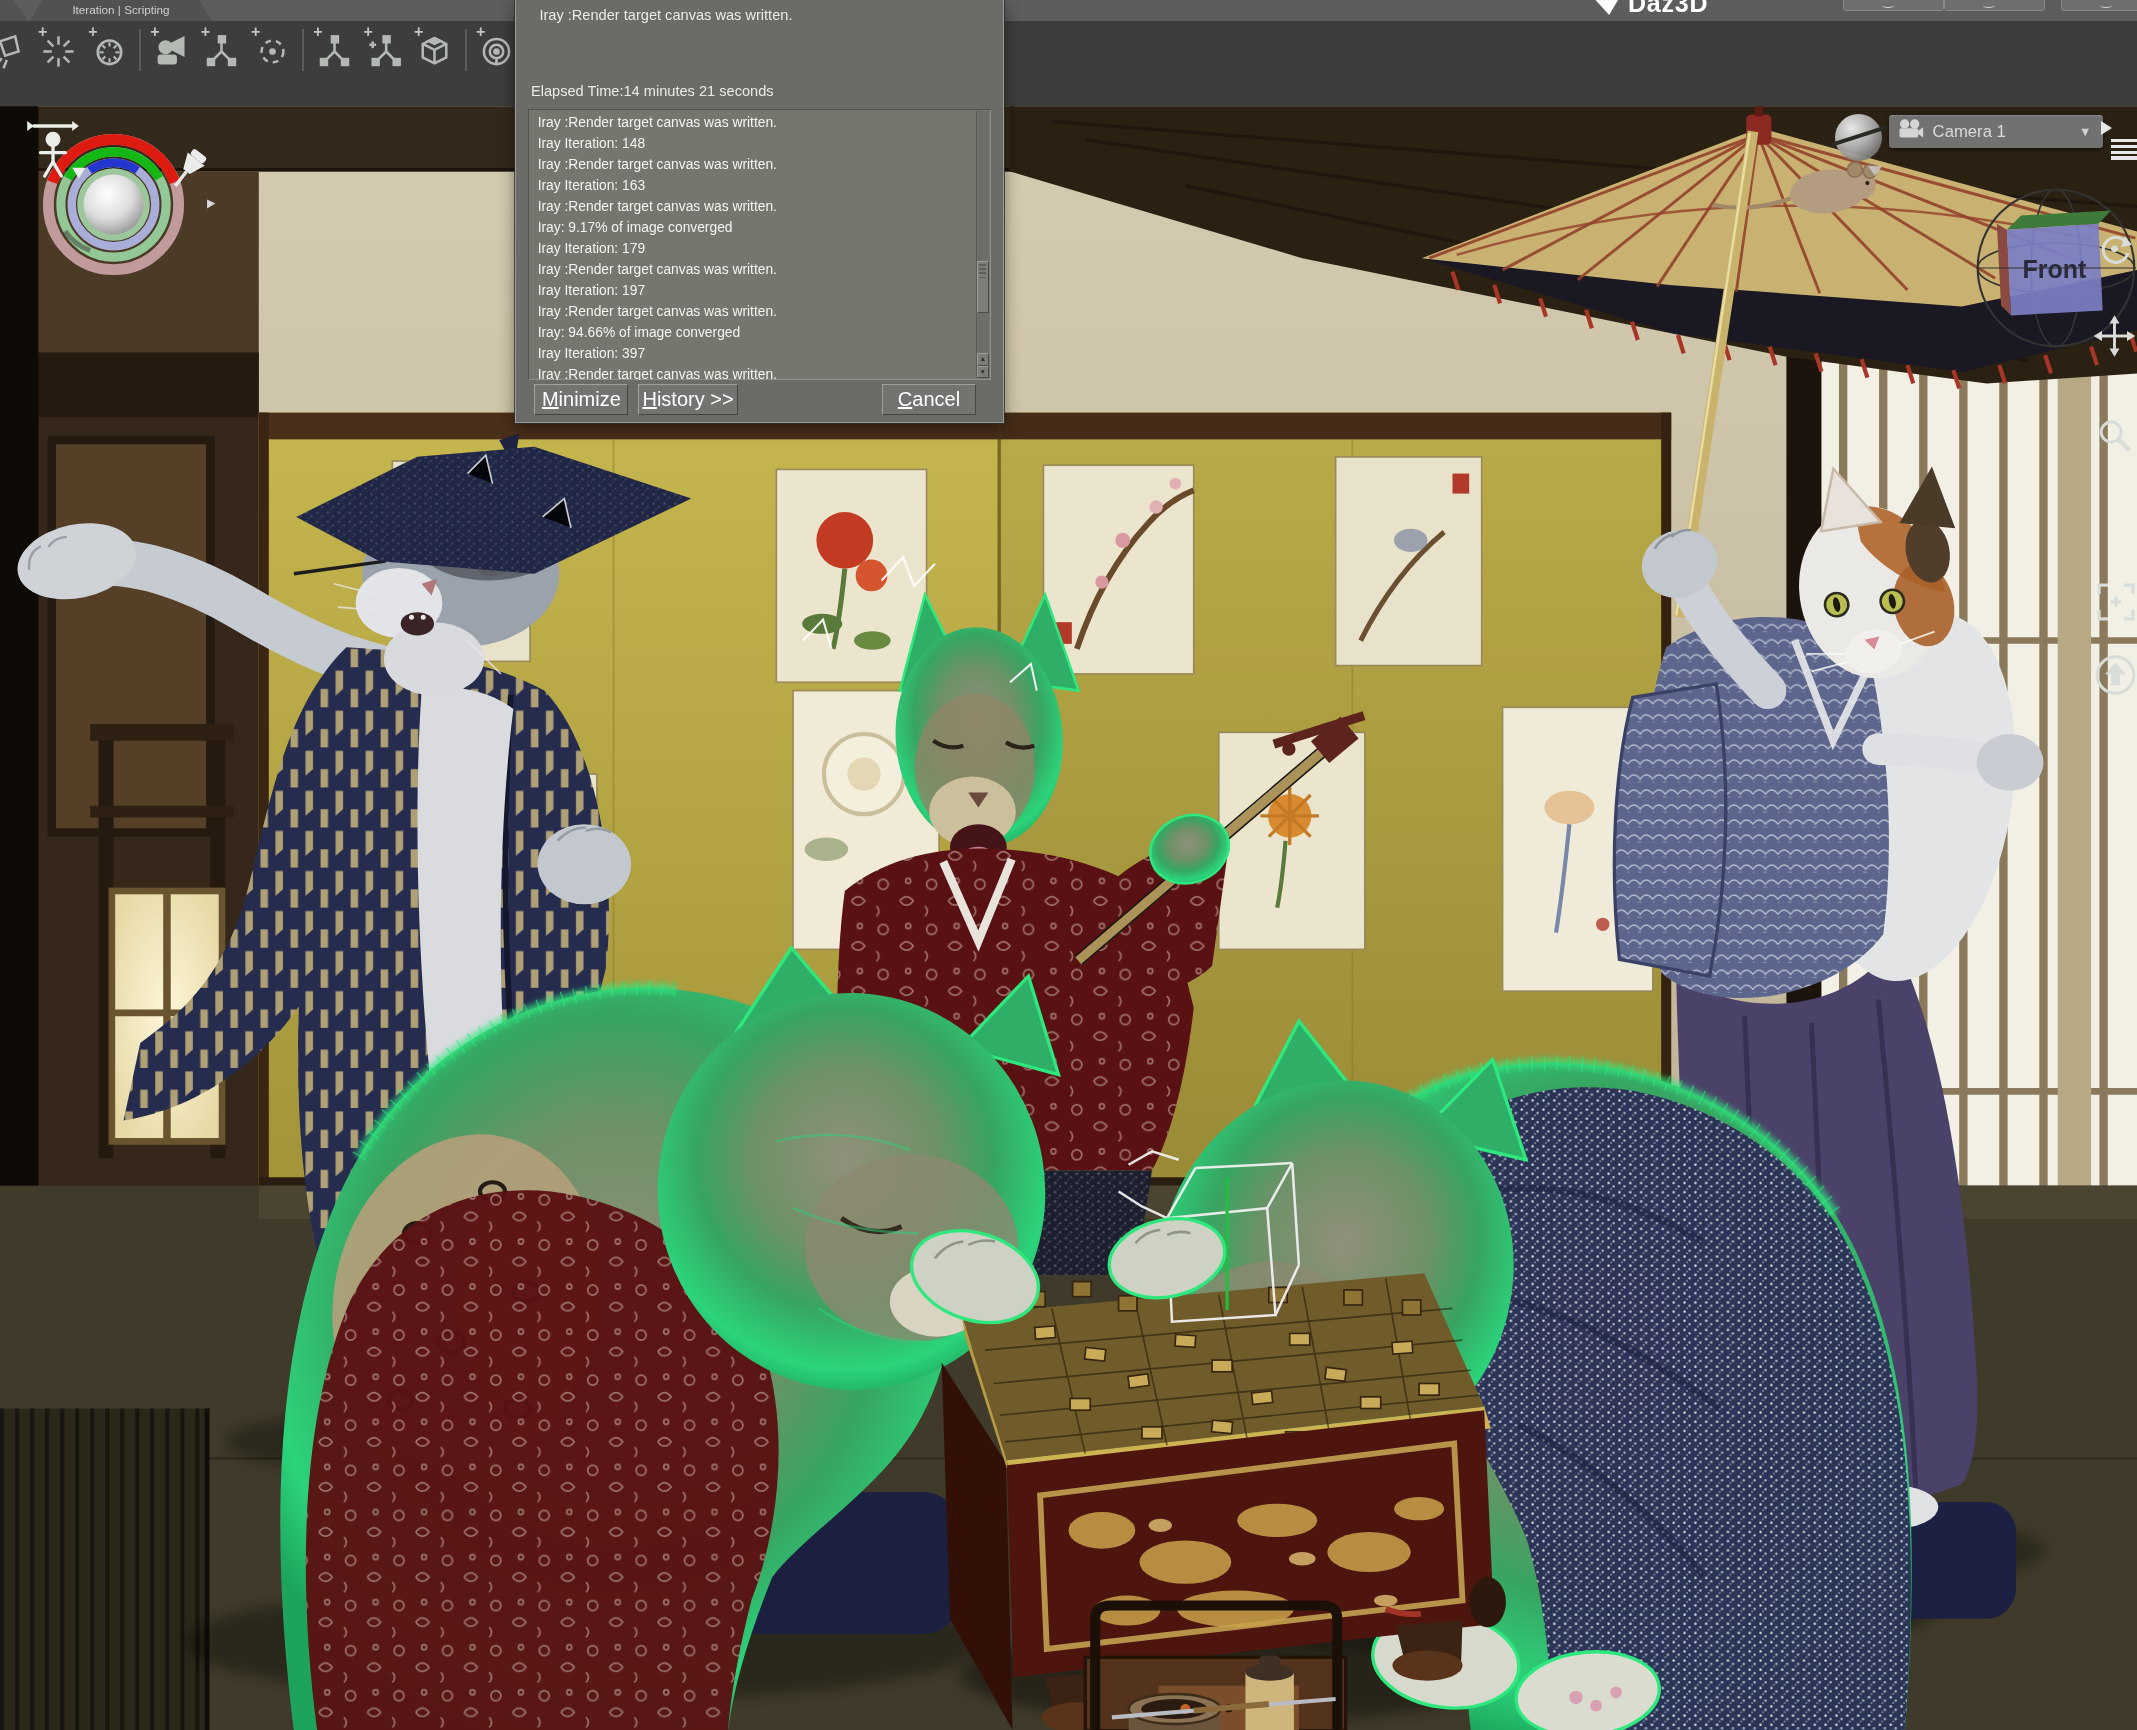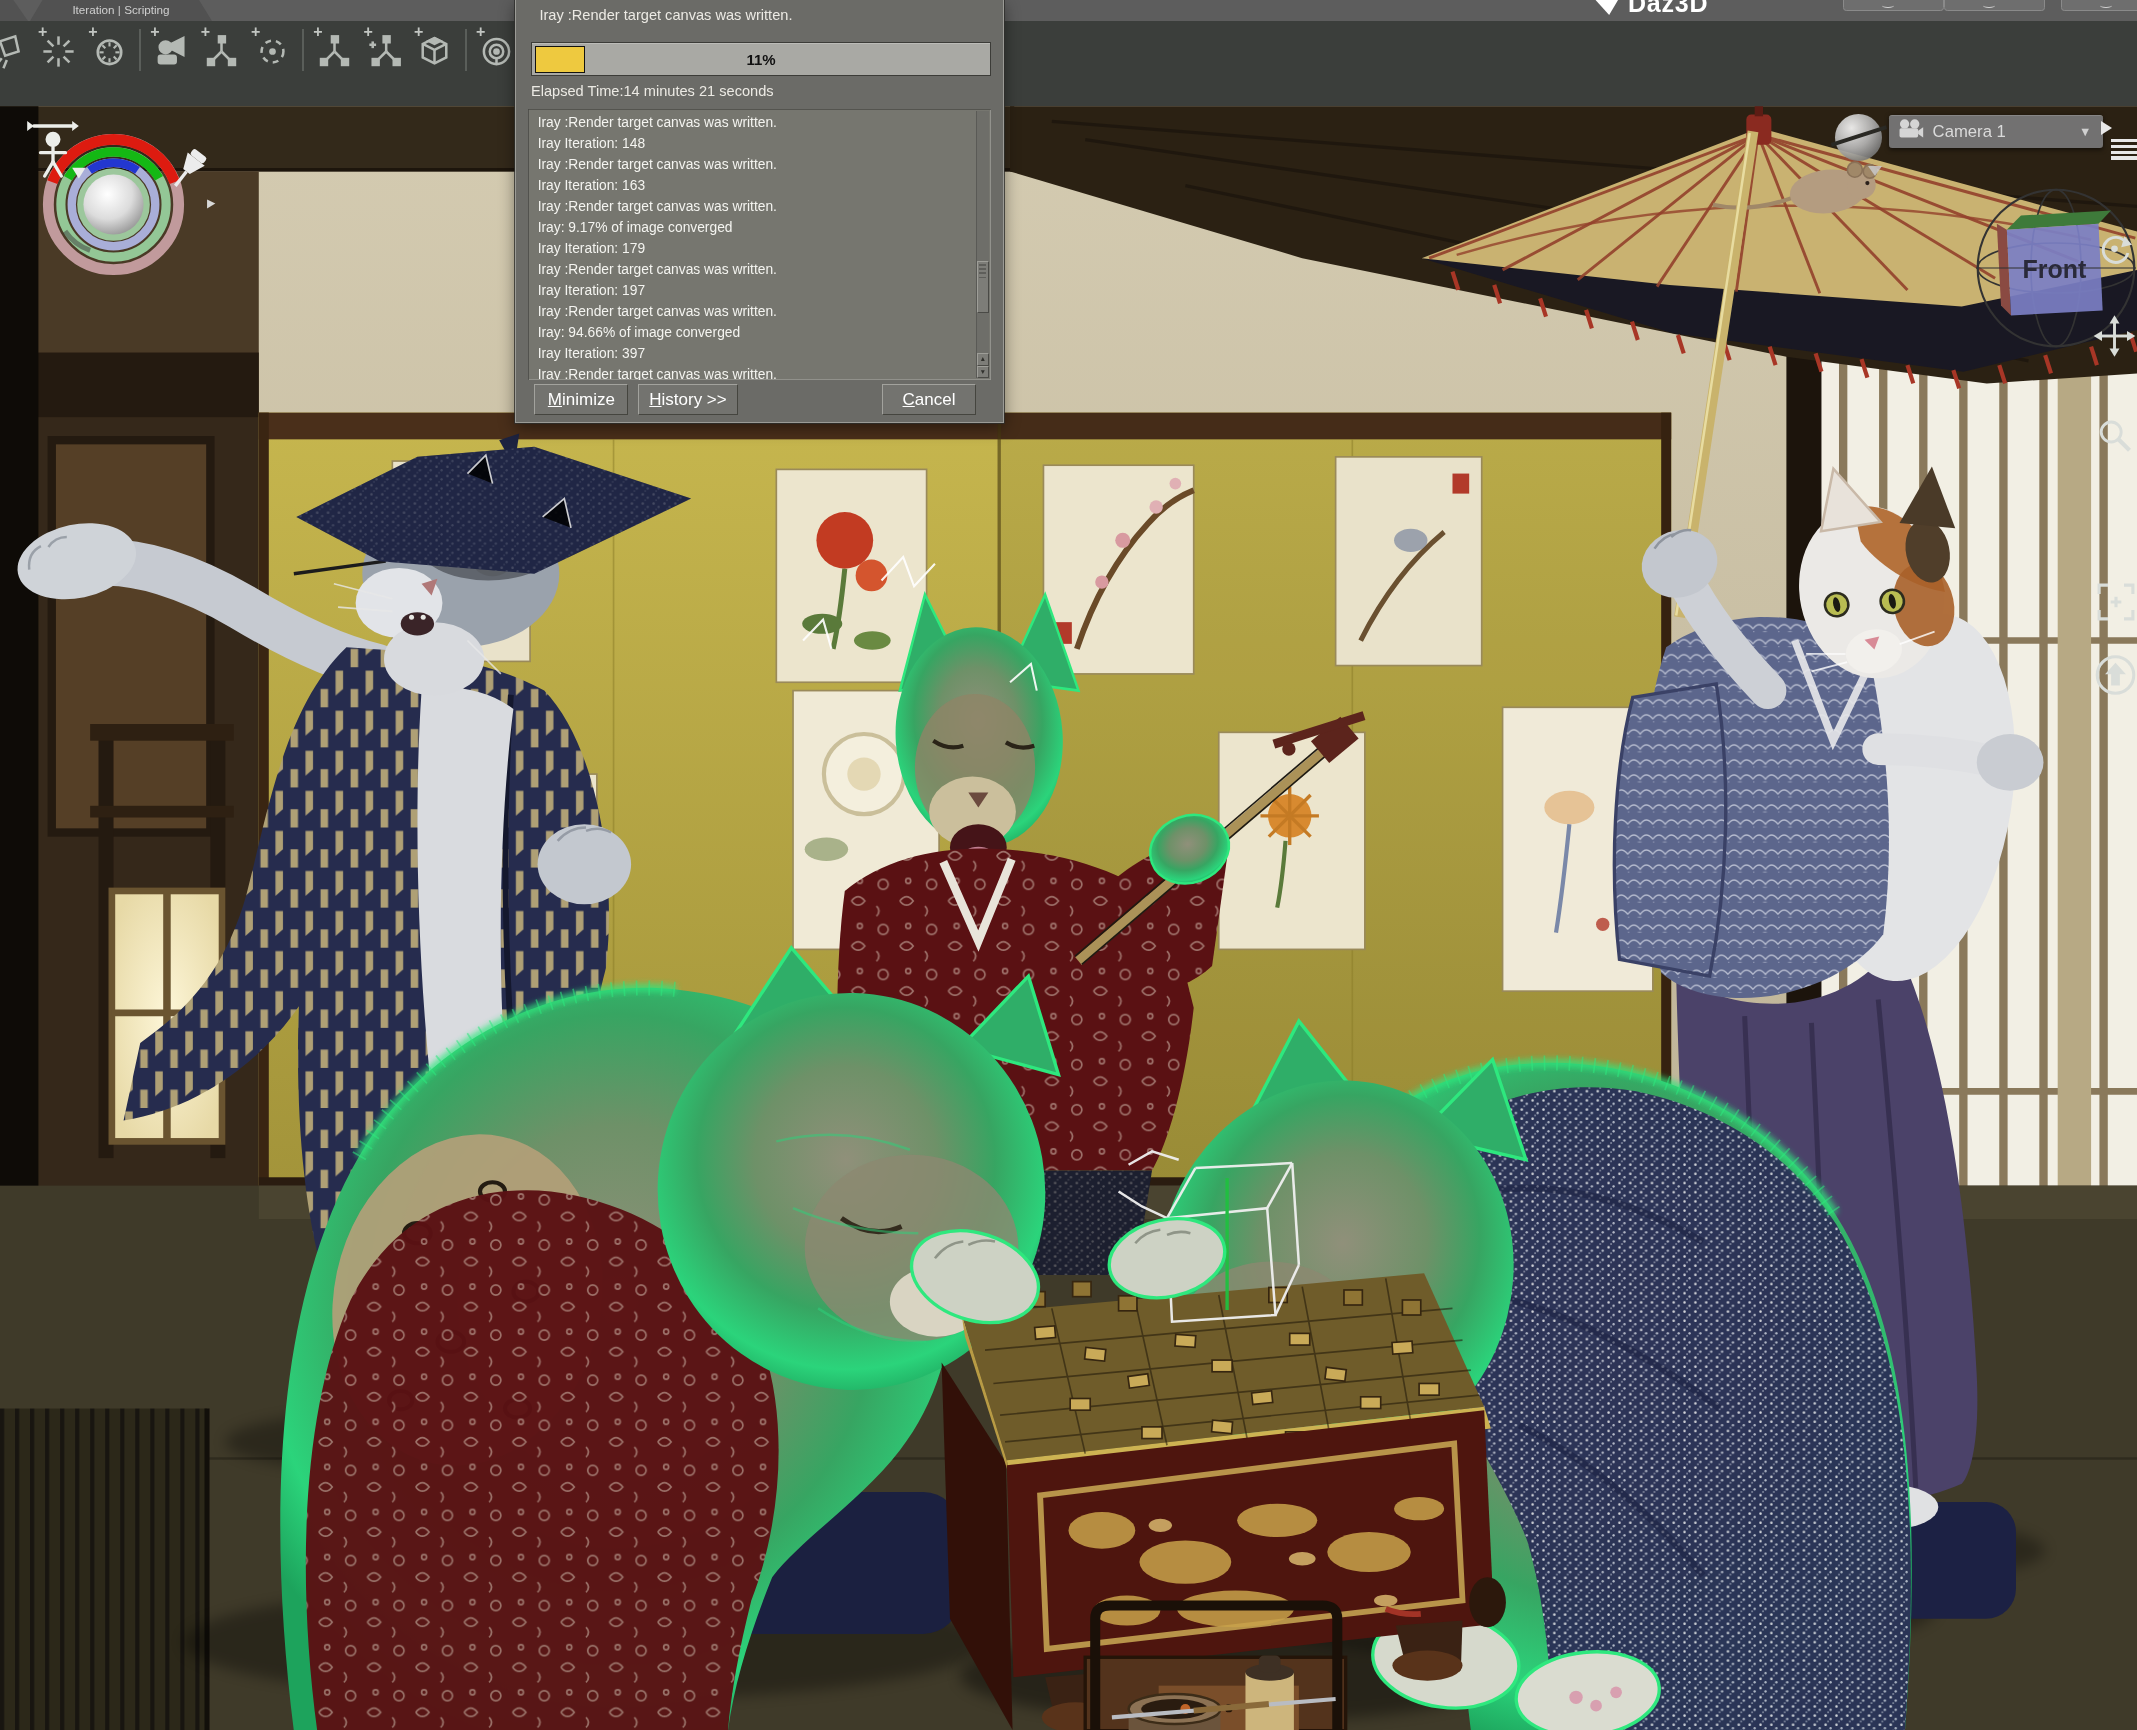--- a/index.html
+++ b/index.html
@@ -69,21 +69,21 @@
   .logbox{position:absolute;left:11.7px;top:109px;width:463px;height:271px;background:#76766f;
           box-shadow:inset 0.8px 0.8px 0 #4a4a46, inset -0.8px -0.8px 0 #9a9a95;overflow:hidden;}
   .loglines{position:absolute;left:10px;top:2.5px;right:18.4px;font-size:13.8px;line-height:21px;color:#f4f4f0;}
   .sbar{position:absolute;top:1.7px;right:1.7px;bottom:1.7px;width:12.5px;background:#6e6e69;border-left:0.8px solid #5a5a56;}
   .sthumb{position:absolute;left:0;right:0;top:56%;height:52px;background:#7d7d78;
           border:0.8px solid;border-color:#9e9e98 #4a4a46 #4a4a46 #9e9e98;box-sizing:border-box;}
   .sthumb i{display:block;height:1.7px;background:#5e5e5a;margin:2.5px 1.7px 0 1.7px;}
   .sbtn{position:absolute;left:0;right:0;height:12.5px;background:#7d7d78;border:0.8px solid;border-color:#9e9e98 #4a4a46 #4a4a46 #9e9e98;
         box-sizing:border-box;font-size:6.7px;line-height:10px;text-align:center;color:#31312d;}
   .sbtn.up{bottom:12.5px;} .sbtn.dn{bottom:0;}
-  .dbtn{position:absolute;top:384px;height:31px;background:#73736f;color:#fff;font-size:17px;
+  .dbtn{position:absolute;top:384px;height:31px;background:#73736f;color:#fff;font-size:20px;
         border:0.8px solid;border-color:#a2a29d #45453f #45453f #a2a29d;box-sizing:border-box;
         display:flex;align-items:center;justify-content:center;cursor:default;}
   .dbtn .btn-label{display:block;}
   .dbtn .btn-label::first-letter{text-decoration:underline;}
   .b-min{left:18.4px;width:94px;} .b-hist{left:122px;width:100px;} .b-cancel{left:366px;width:94px;justify-content:center;}
 </style>
 </head>
 <body>
 
 <div class="stage">
@@ -866,24 +866,20 @@
         <line x1="6" y1="22" x2="16" y2="22"></line>
           <line x1="16" y1="14" x2="16" y2="30"></line>
       </svg>
     </div>
   </div>
 
 
   <div class="dialog">
     <div class="dlg-title">Iray :Render target canvas was written.</div>
 
-    <div class="ptrack">
-      <div class="pfill" style="width: 11%;"></div>
-      <div class="plabel">11%</div>
-    </div>
 
     <div class="elapsed">
       <span>Elapsed Time:</span><span class="val">14 minutes 21 seconds</span>
     </div>
 
     <div class="logbox">
       <div class="loglines">
           <div class="logline">Iray :Render target canvas was written.</div>
           <div class="logline">Iray Iteration: 148</div>
           <div class="logline">Iray :Render target canvas was written.</div>

